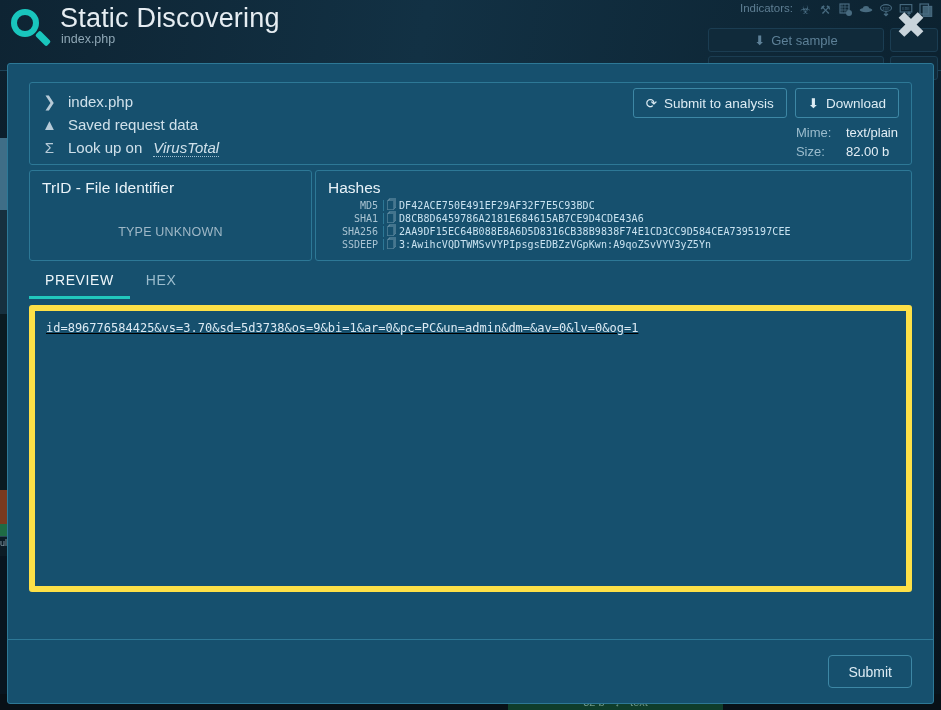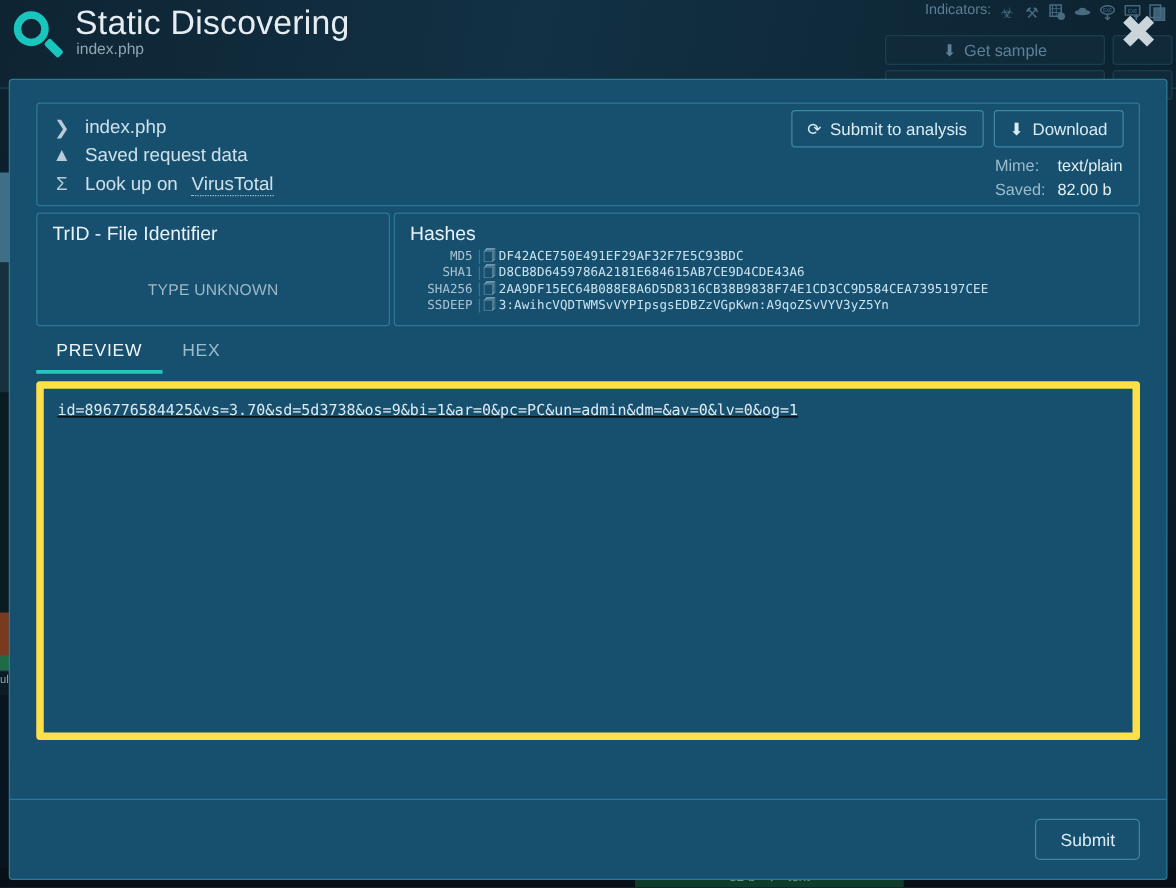--- a/index.html
+++ b/index.html
@@ -208,20 +208,21 @@
     display: inline-flex;
     align-items: center;
     justify-content: center;
     color: #b7cbd8;
     font-size: 15px;
     flex: 0 0 15px;
   }
   .vt-link {
     border-bottom: 1px dotted #9fc0d2;
     cursor: pointer;
+    font-style: italic;
   }
 
   .top-actions {
     position: absolute;
     right: 12px; top: 5px;
     display: flex;
     gap: 8px;
   }
   .act-btn {
     background: transparent;
@@ -500,21 +501,21 @@
             <span>Download</span>
           </button>
         </div>
 
         <div class="meta-lines">
           <div class="meta-line">
             <span class="meta-key">Mime:</span>
             <span class="meta-val">text/plain</span>
           </div>
           <div class="meta-line">
-            <span class="meta-key">Saved:</span>
+            <span class="meta-key">Size:</span>
             <span class="meta-val">82.00 b</span>
           </div>
         </div>
       </div>
 
       <div class="panels">
 
         <div class="panel" id="trid-panel">
           <div class="panel-title">TrID - File Identifier</div>
           <div class="trid-unknown">TYPE UNKNOWN</div>

